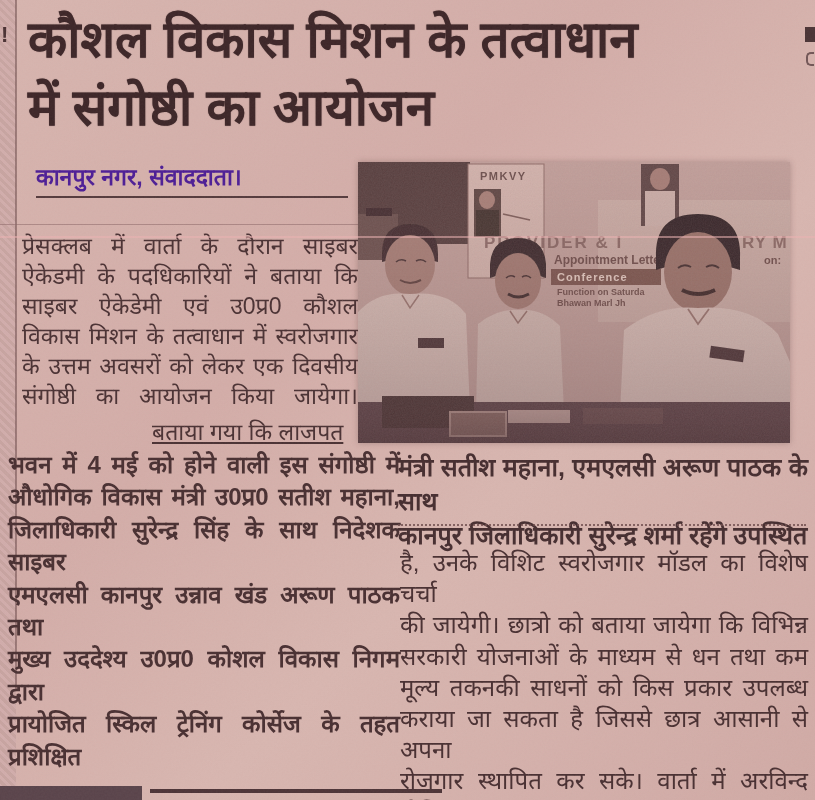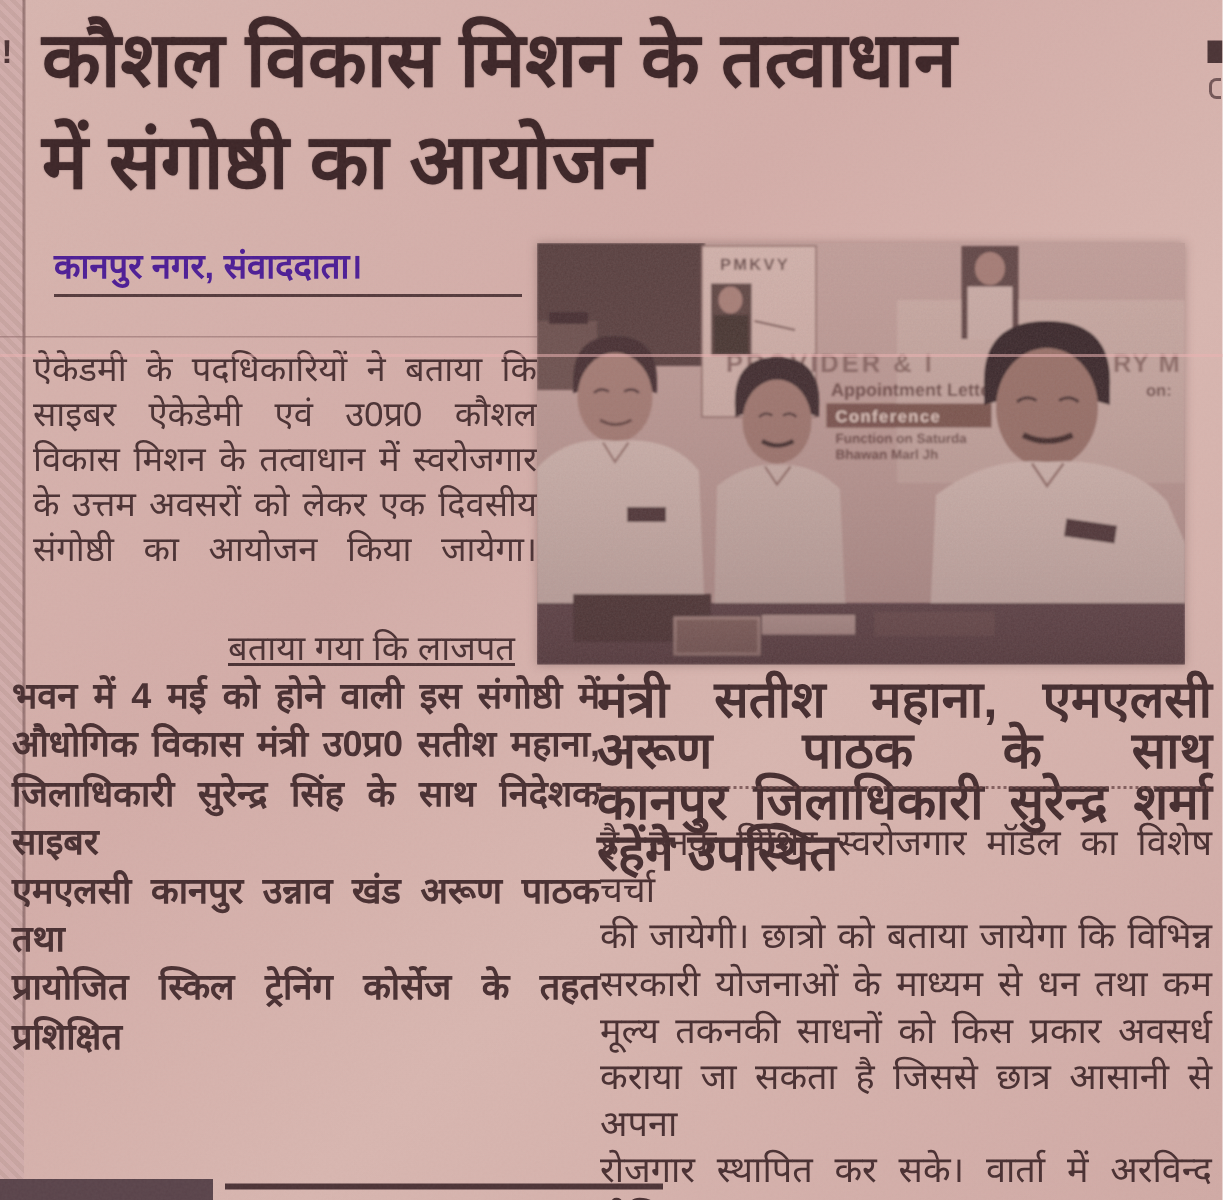--- a/index.html
+++ b/index.html
@@ -49,21 +49,21 @@
   }
   .col-left-2{
     left:8px;top:449px;width:392px;
     font-size:24px;color:#482f31;
   }
   .col-left-2 .ln{line-height:32.4px;text-align:justify;text-align-last:justify;font-weight:bold;}
 
   .photo-wrap{left:358px;top:162px;width:432px;height:281px;box-shadow:0 0 6px rgba(90,60,60,.35);}
   .caption{
     left:398px;top:450px;width:410px;
-    font-size:34px;font-weight:600;color:#452d2f;
+    font-size:25px;font-weight:600;color:#452d2f;
   }
   .caption .ln{line-height:34px;text-align:justify;text-align-last:justify;}
   .caption .ln:last-child{text-align-last:left;}
   .caption-dots{left:398px;top:524px;width:408px;height:0;border-top:2px dotted #6d4a4a;opacity:.8;}
 
   .col-right{
     left:400px;top:547px;width:408px;
     font-size:24px;color:#482f31;
   }
   .col-right .ln{line-height:31.2px;text-align:justify;text-align-last:justify;}
@@ -89,35 +89,37 @@
 <div class="abs headline">
   <div>कौशल विकास मिशन के तत्वाधान</div>
   <div>में संगोष्ठी का आयोजन</div>
 </div>
 
 <div class="abs byline">कानपुर नगर, संवाददाता।</div>
 <div class="abs byline-rule"></div>
 
 <div class="abs col-left-1">
   <div>
+      <div class="ln">प्रेसक्लब में वार्ता के दौरान साइबर</div>
       <div class="ln">ऐकेडमी के पदधिकारियों ने बताया कि</div>
       <div class="ln">साइबर ऐकेडेमी एवं उ0प्र0 कौशल</div>
       <div class="ln">विकास मिशन के तत्वाधान में स्वरोजगार</div>
       <div class="ln">के उत्तम अवसरों को लेकर एक दिवसीय</div>
       <div class="ln">संगोष्ठी का आयोजन किया जायेगा।</div>
     </div>
 </div>
 <div class="abs indent-line">बताया गया कि लाजपत</div>
 
 <div class="abs col-left-2">
   <div>
       <div class="ln">भवन में 4 मई को होने वाली इस संगोष्ठी में</div>
       <div class="ln">औधोगिक विकास मंत्री उ0प्र0 सतीश महाना,</div>
       <div class="ln">जिलाधिकारी सुरेन्द्र सिंह के साथ निदेशक साइबर</div>
       <div class="ln">एमएलसी कानपुर उन्नाव खंड अरूण पाठक तथा</div>
+      <div class="ln">मुख्य उददेश्य उ0प्र0 कोशल विकास निगम द्वारा</div>
       <div class="ln">प्रायोजित स्किल ट्रेनिंग कोर्सेज के तहत प्रशिक्षित</div>
     </div>
 </div>
 
 <div class="abs photo-wrap">
 <svg width="432" height="281" viewBox="0 0 432 281" xmlns="http://www.w3.org/2000/svg">
   <defs>
     <filter id="soft">
           <feGaussianBlur stdDeviation="0.7"></feGaussianBlur>
         </filter>
@@ -216,21 +218,21 @@
       <div class="ln">कानपुर जिलाधिकारी सुरेन्द्र शर्मा रहेंगे उपस्थित</div>
     </div>
 </div>
 <div class="abs caption-dots"></div>
 
 <div class="abs col-right">
   <div>
       <div class="ln">है, उनके विशिट स्वरोजगार मॉडल का विशेष चर्चा</div>
       <div class="ln">की जायेगी। छात्रो को बताया जायेगा कि विभिन्न</div>
       <div class="ln">सरकारी योजनाओं के माध्यम से धन तथा कम</div>
-      <div class="ln">मूल्य तकनकी साधनों को किस प्रकार अवसर्ध</div>
+      <div class="ln">मूल्य तकनकी साधनों को किस प्रकार उपलब्ध</div>
       <div class="ln">कराया जा सकता है जिससे छात्र आसानी से अपना</div>
       <div class="ln">रोजगार स्थापित कर सके। वार्ता में अरविन्द दीक्षित,</div>
     </div>
 </div>
 
 <div class="abs scan-line"></div>
 
 <div class="abs bottom-bar"></div>
 <div class="abs bottom-rule"></div>
 

